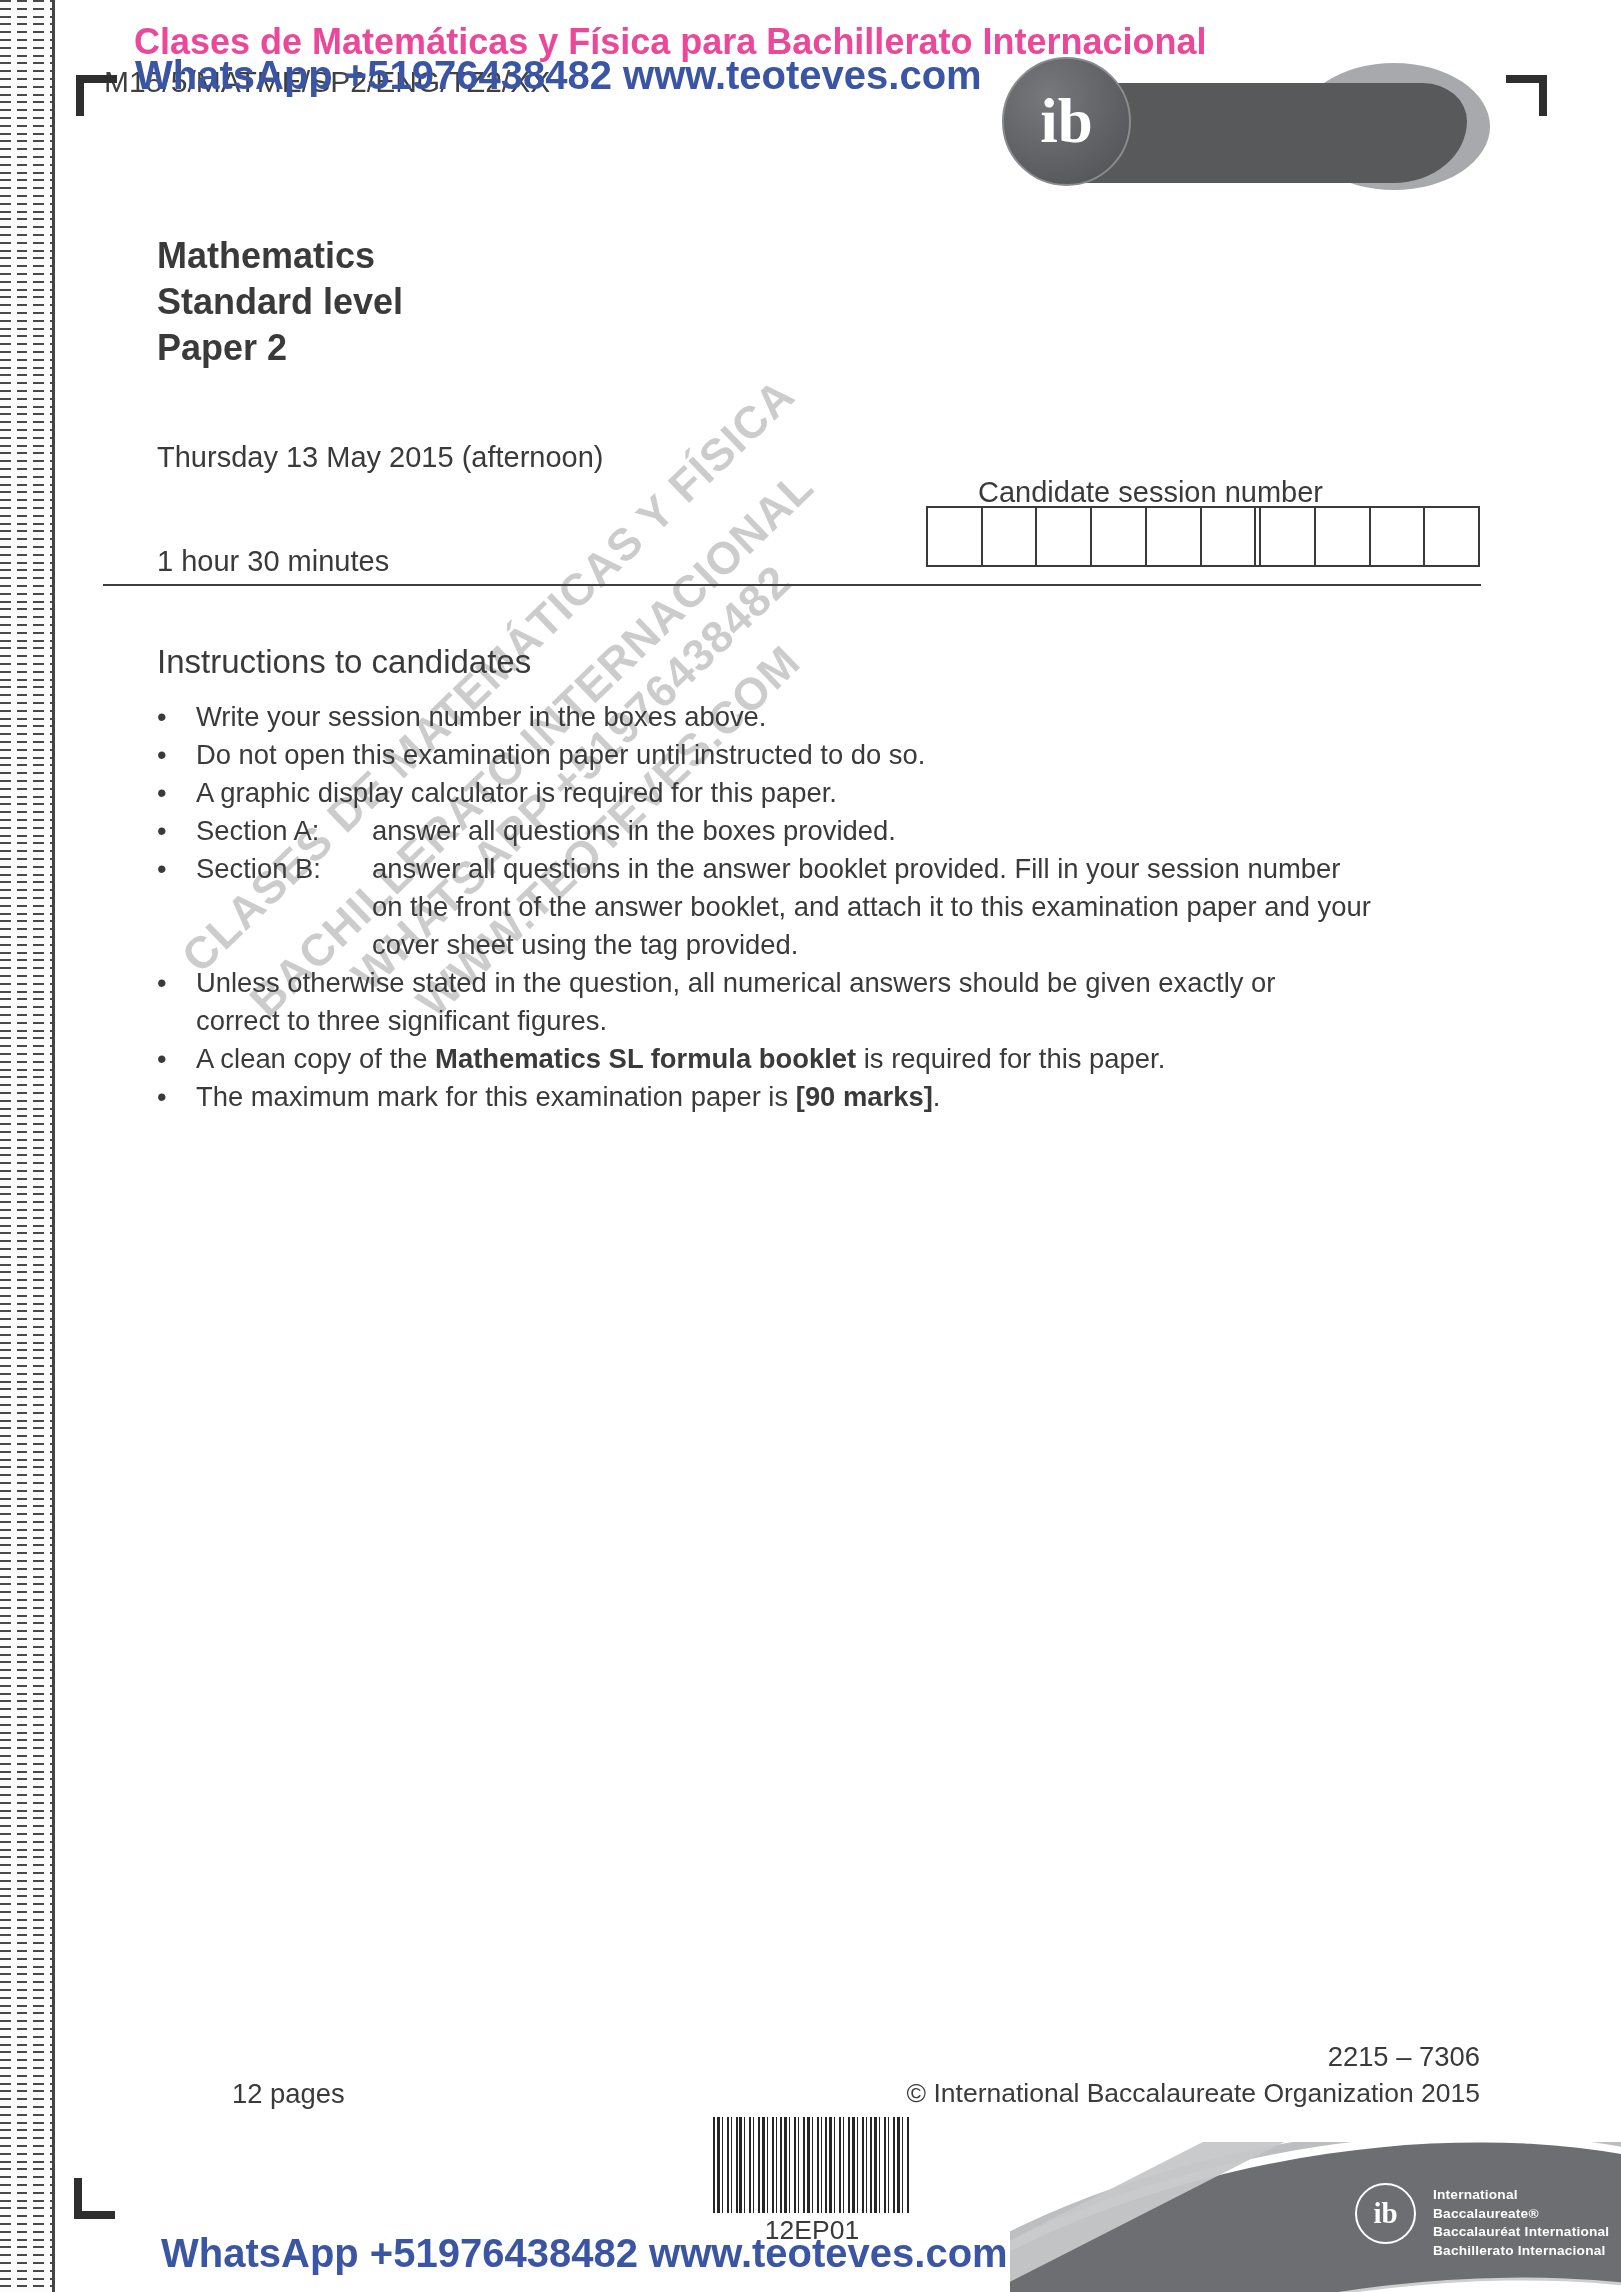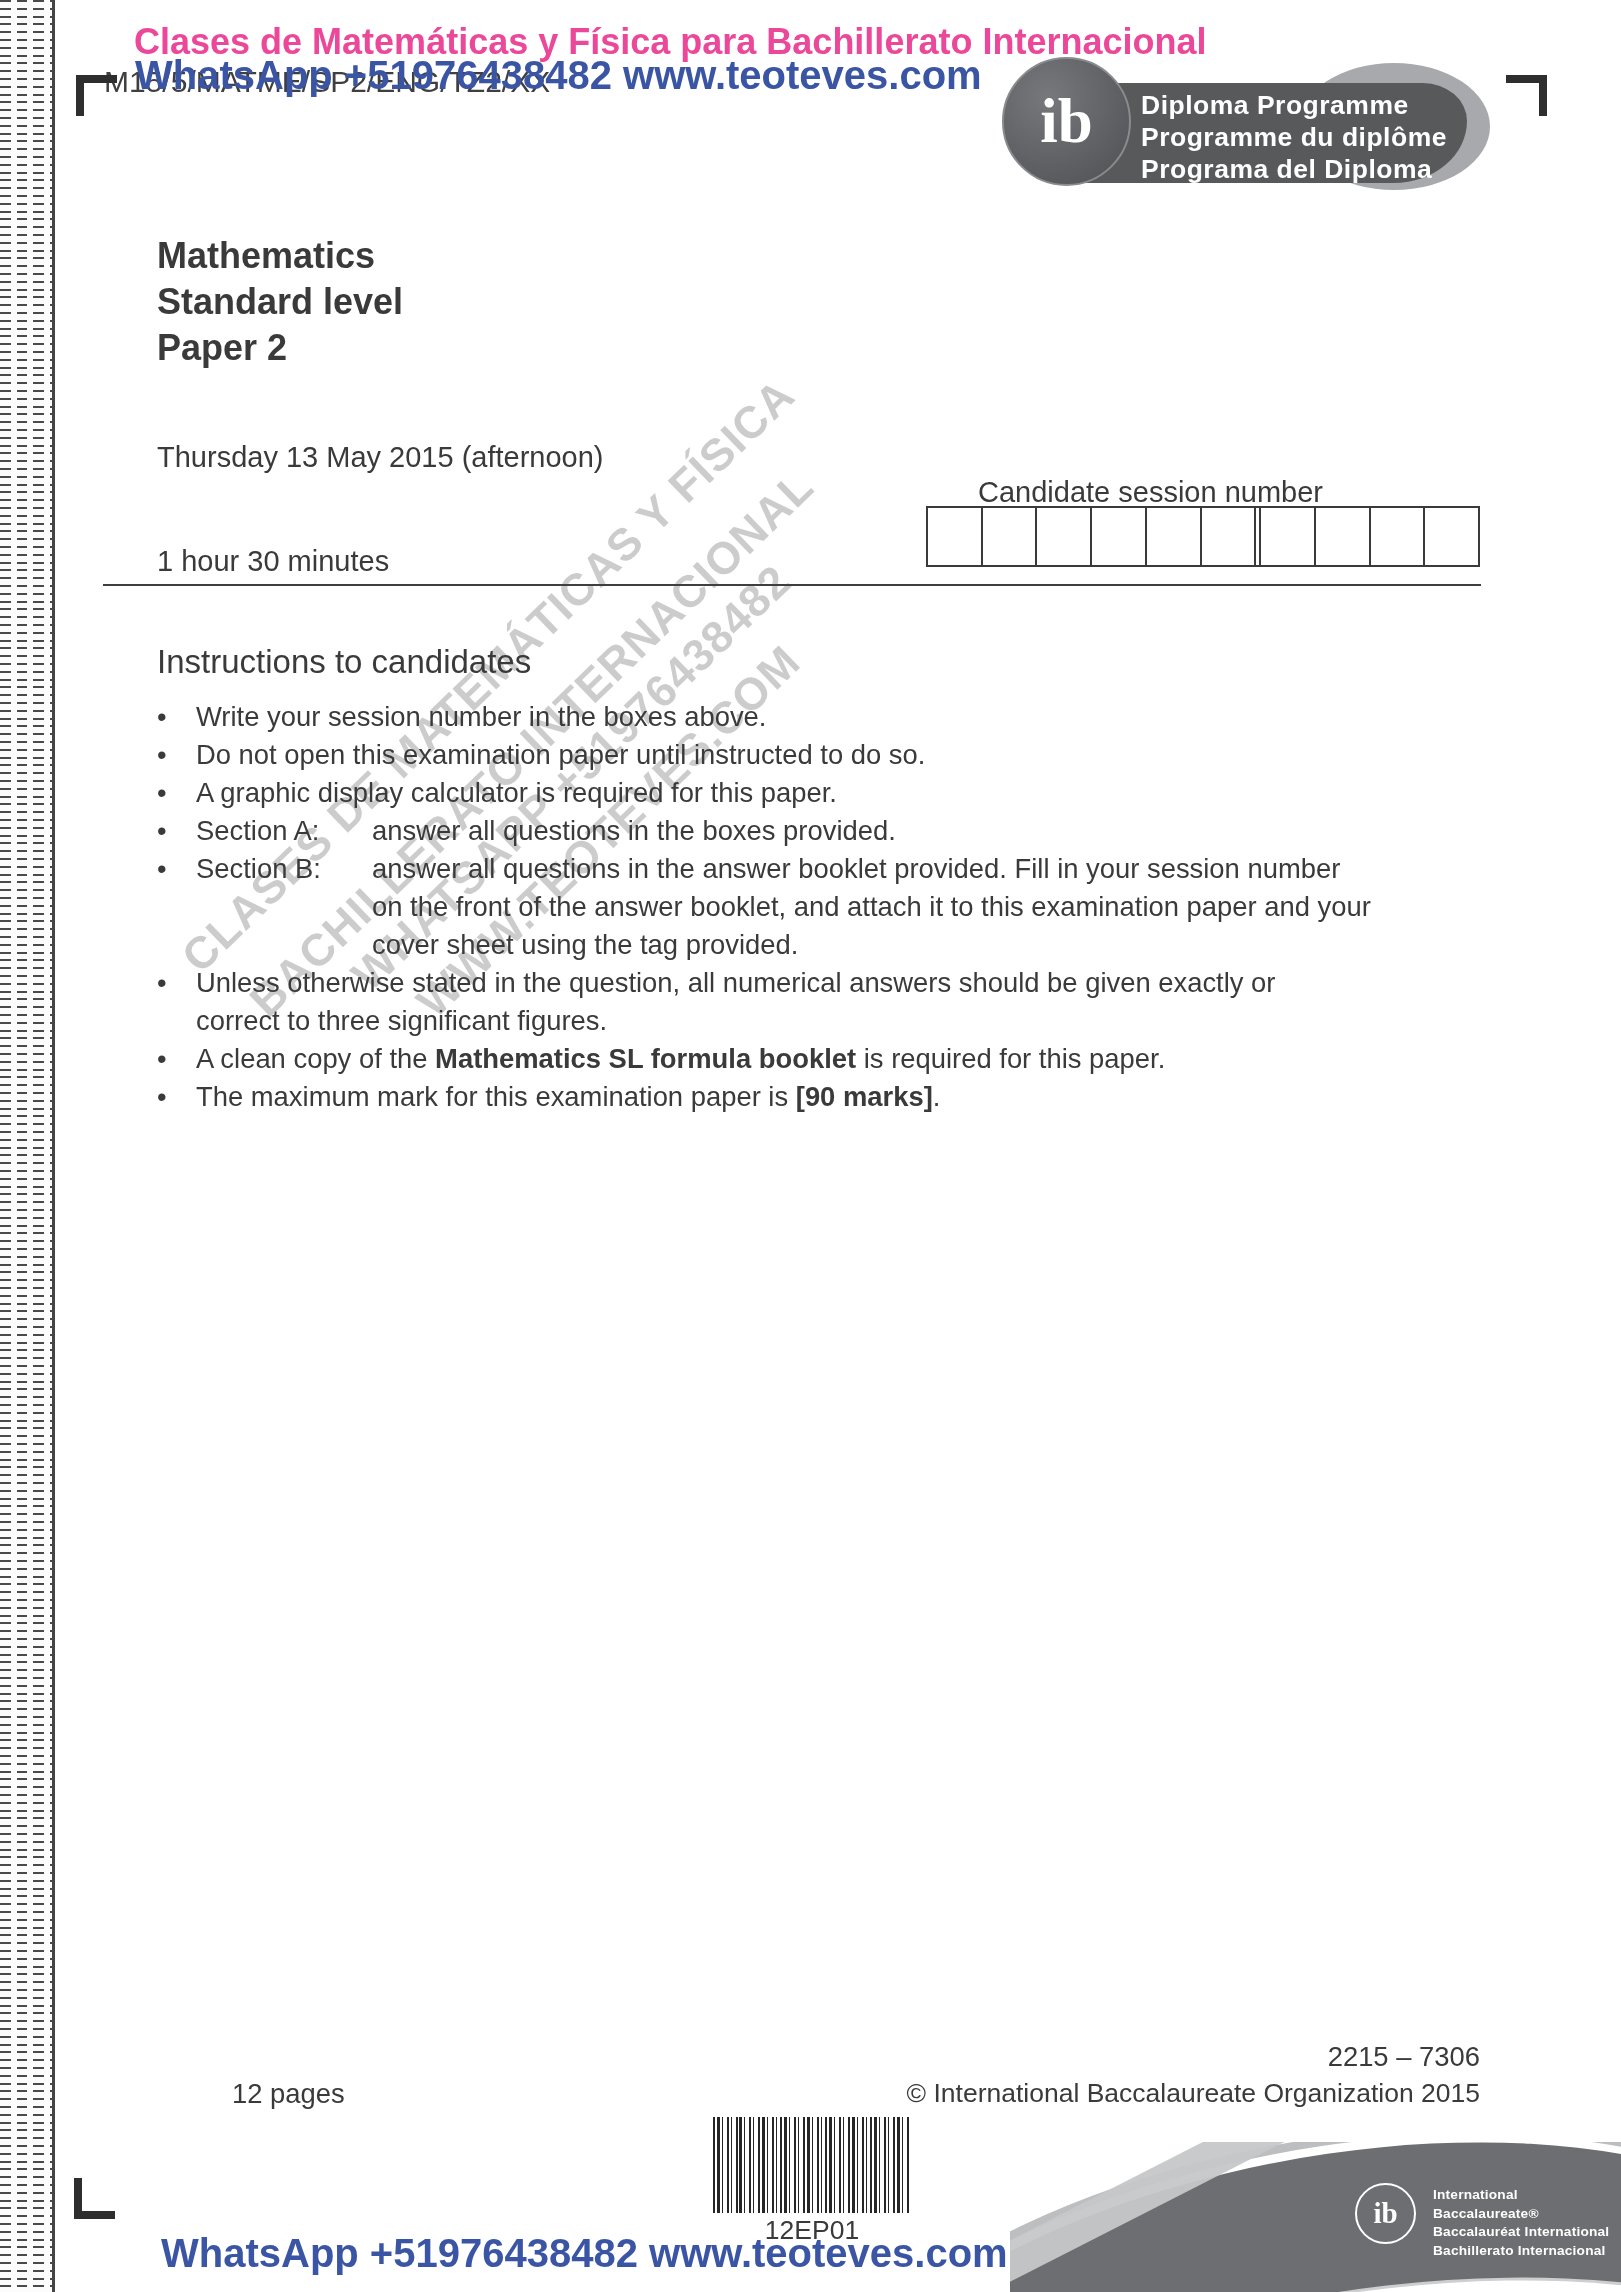--- a/index.html
+++ b/index.html
@@ -105,25 +105,20 @@
 <div class="abs" id="brand-top">Clases de Matemáticas y Física para Bachillerato Internacional</div>
 <div class="abs" id="exam-code">M15/5/MATME/SP2/ENG/TZ2/XX</div>
 <div class="abs" id="contact-top">WhatsApp +51976438482   www.teoteves.com</div>
 
 <div class="abs" id="ib-banner">
   <div id="bn-light"></div>
   <div id="bn-dark"></div>
   <div id="bn-circle">
       <span>ib</span>
     </div>
-  <div id="bn-text">
-    <div>Diploma Programme</div>
-    <div>Programme du diplôme</div>
-    <div>Programa del Diploma</div>
-  </div>
 </div>
 
 <div class="abs" id="paper-title">
   <div>Mathematics</div>
   <div>Standard level</div>
   <div>Paper 2</div>
 </div>
 
 <div class="abs" id="exam-date">Thursday 13 May 2015 (afternoon)</div>
 <div class="abs" id="exam-duration">1 hour 30 minutes</div>

